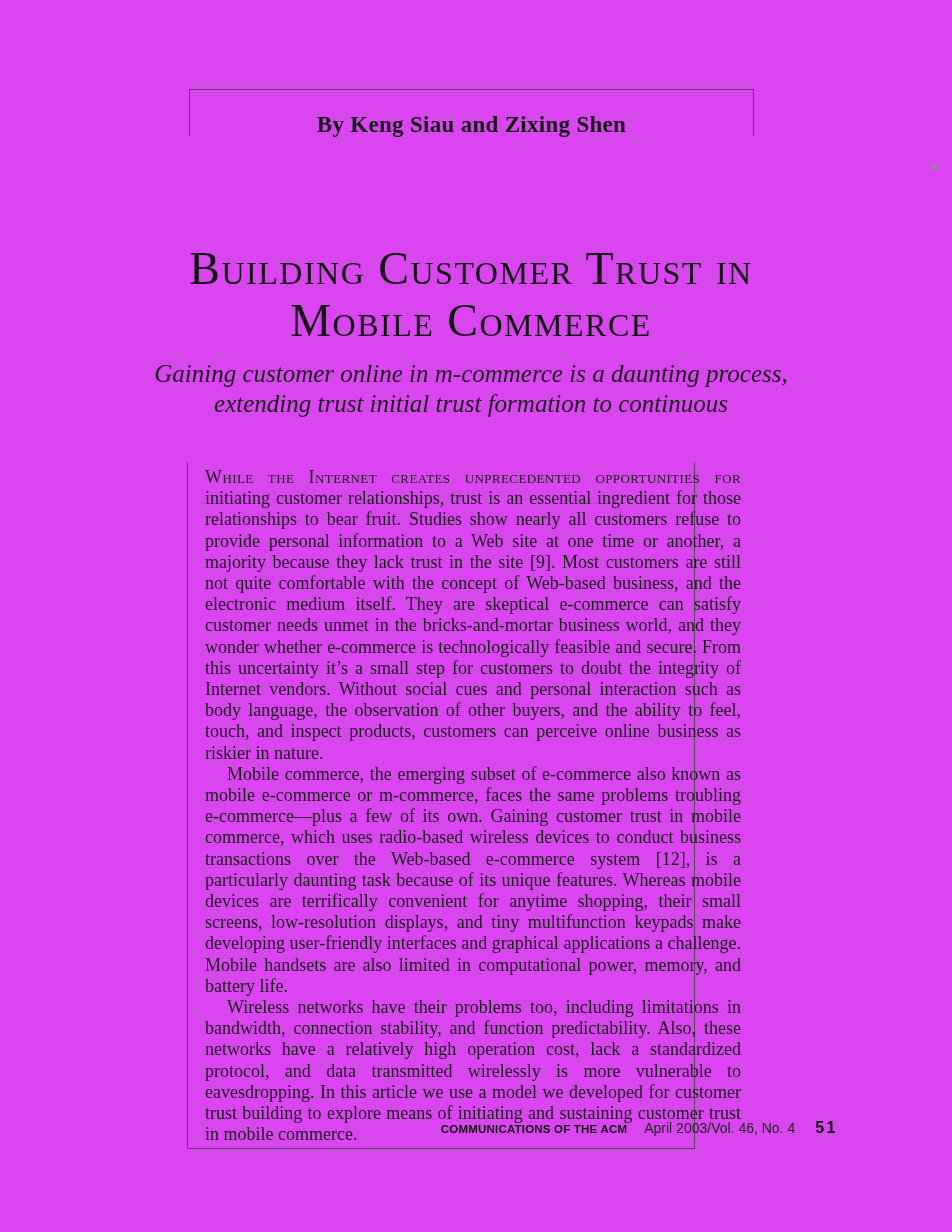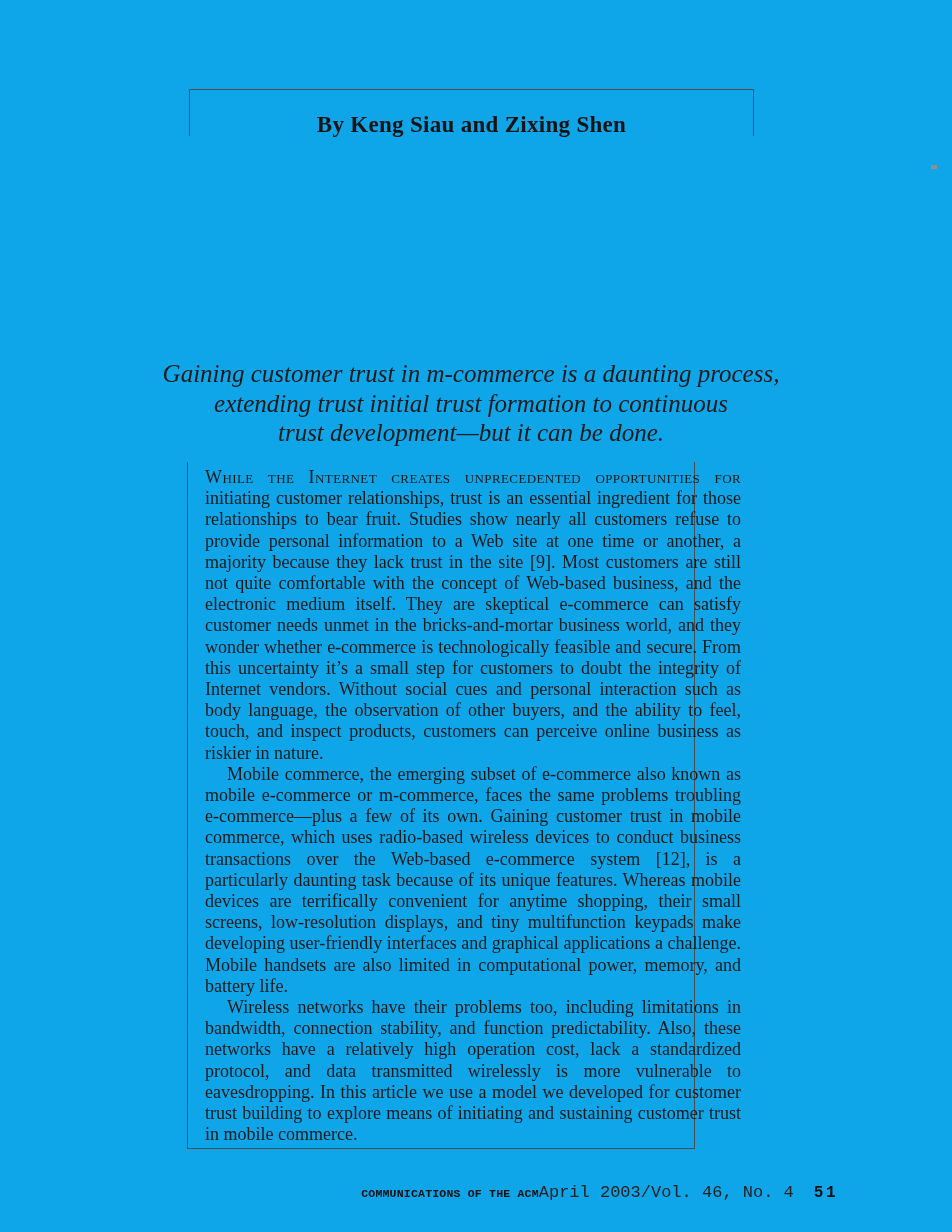--- a/index.html
+++ b/index.html
@@ -4,21 +4,21 @@
 <style>
   html, body {
     margin: 0;
     padding: 0;
     background: #ffffff;
   }
   .page {
     position: relative;
     width: 952px;
     height: 1232px;
-    background: #0ea5e9;
+    background: #d946ef;
     font-family: "Liberation Serif", serif;
     color: #1a1a1a;
     overflow: hidden;
   }
 
   
   .byline-frame {
     position: absolute;
     left: 189px;
     top: 89px;
@@ -93,38 +93,38 @@
   .body-text p { margin: 0; }
   .body-text p.indent { text-indent: 22px; }
   .leadin {
     font-variant: small-caps;
     letter-spacing: 0.4px;
   }
 
   
   .footer {
     position: absolute;
-    top: 1183px;
+    top: 1119px;
     right: 114px;
     display: flex;
     align-items: baseline;
-    font-family: Liberation Mono, monospace;
+    font-family: Liberation Sans, sans-serif;
     white-space: nowrap;
     justify-content: center;
   }
   .journal {
     font-weight: bold;
     font-size: 11.5px;
     letter-spacing: 0.2px;
     color: #111111;
   }
   .issue {
-    font-size: 17px;
+    font-size: 14px;
     color: #222222;
-    margin-left: 0;
+    margin-left: 17px;
   }
   .pagenum {
     font-weight: bold;
     font-size: 16px;
     letter-spacing: 2.5px;
     margin-left: 20px;
     color: #111111;
   }
 
   
@@ -138,25 +138,28 @@
   }
 </style>
 </head>
 <body>
 
 <div class="page">
 
   <div class="byline-frame"></div>
   <div class="byline">By Keng Siau and Zixing Shen</div>
 
+  <div class="title">
+    <div>Building Customer Trust in</div>
+    <div>Mobile Commerce</div>
+  </div>
 
   <div class="subtitle">
-    <div>Gaining customer trust in m-commerce is a daunting process,</div>
+    <div>Gaining customer online in m-commerce is a daunting process,</div>
     <div>extending trust initial trust formation to continuous</div>
-    <div>trust development—but it can be done.</div>
   </div>
 
   <div class="body-frame">
     <div class="body-text">
       <p><span class="leadin">While the Internet creates unprecedented opportunities for</span> <span>initiating customer relationships, trust is an essential ingredient for those relationships to bear fruit. Studies show nearly all customers refuse to provide personal information to a Web site at one time or another, a majority because they lack trust in the site [9]. Most customers are still not quite comfortable with the concept of Web-based business, and the electronic medium itself. They are skeptical e-commerce can satisfy customer needs unmet in the bricks-and-mortar business world, and they wonder whether e-commerce is technologically feasible and secure. From this uncertainty it’s a small step for customers to doubt the integrity of Internet vendors. Without social cues and personal interaction such as body language, the observation of other buyers, and the ability to feel, touch, and inspect products, customers can perceive online business as riskier in nature.</span></p>
       <p class="indent">Mobile commerce, the emerging subset of e-commerce also known as mobile e-commerce or m-commerce, faces the same problems troubling e-commerce—plus a few of its own. Gaining customer trust in mobile commerce, which uses radio-based wireless devices to conduct business transactions over the Web-based e-commerce system [12], is a particularly daunting task because of its unique features. Whereas mobile devices are terrifically convenient for anytime shopping, their small screens, low-resolution displays, and tiny multifunction keypads make developing user-friendly interfaces and graphical applications a challenge. Mobile handsets are also limited in computational power, memory, and battery life.</p>
       <p class="indent">Wireless networks have their problems too, including limitations in bandwidth, connection stability, and function predictability. Also, these networks have a relatively high operation cost, lack a standardized protocol, and data transmitted wirelessly is more vulnerable to eavesdropping. In this article we use a model we developed for customer trust building to explore means of initiating and sustaining customer trust in mobile commerce.</p>
     </div>
   </div>
 

